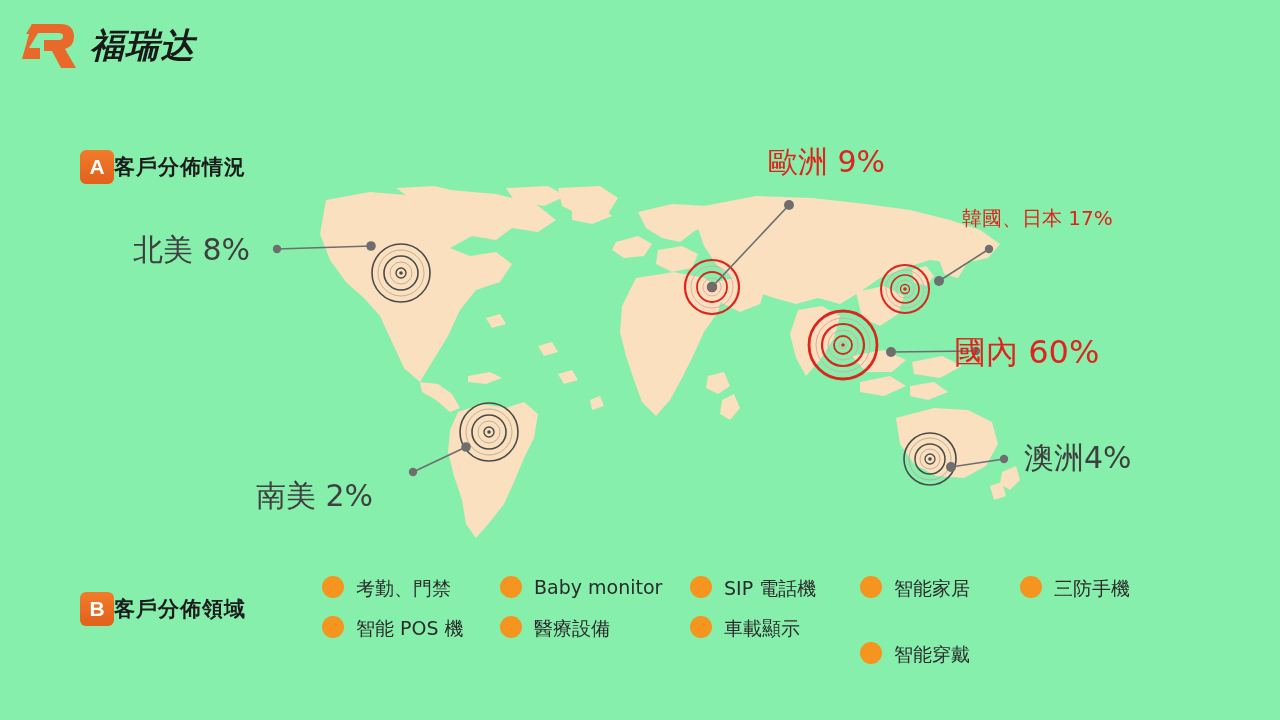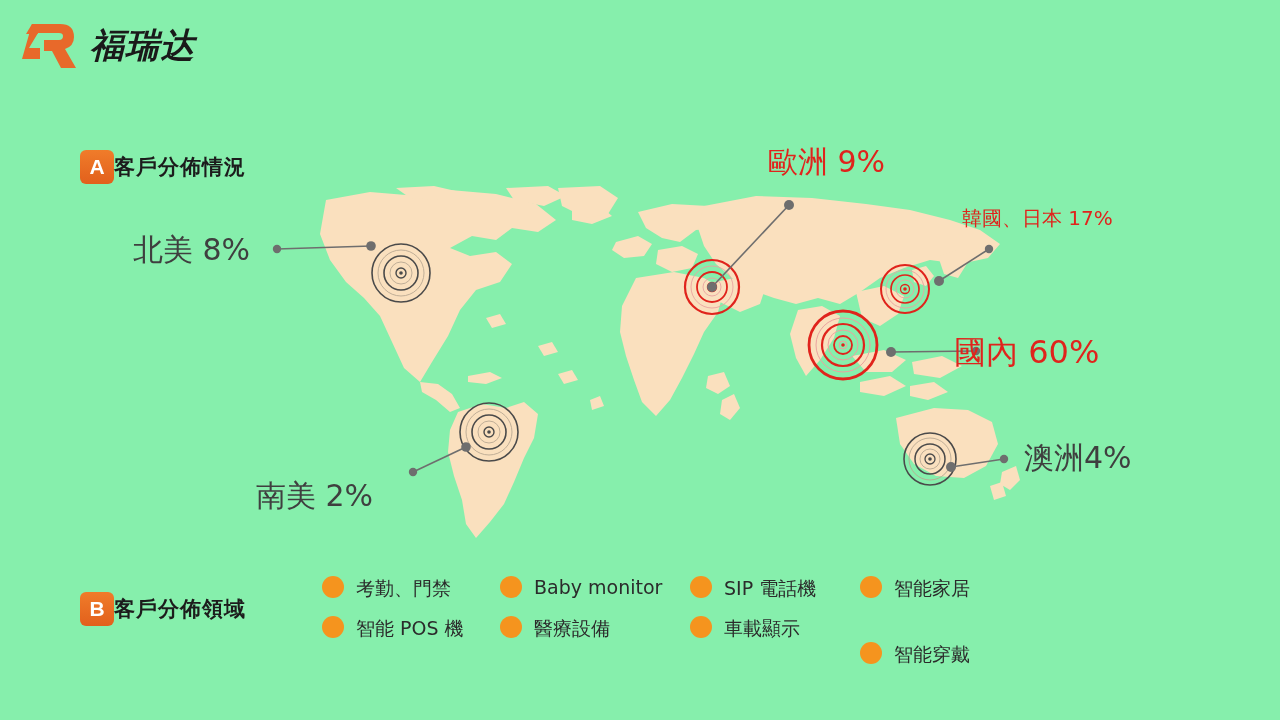--- a/index.html
+++ b/index.html
@@ -291,16 +291,20 @@
       <div class="legend-item">
         <span class="legend-dot"></span>
         <span class="legend-label">智能家居</span>
       </div>
       <div class="legend-item">
         <span class="legend-dot"></span>
         <span class="legend-label">智能穿戴</span>
       </div>
     </div>
     <div class="legend-col c4">
+      <div class="legend-item">
+        <span class="legend-dot"></span>
+        <span class="legend-label">三防手機</span>
+      </div>
     </div>
   </div>
 
 </div>
 
 </body></html>

